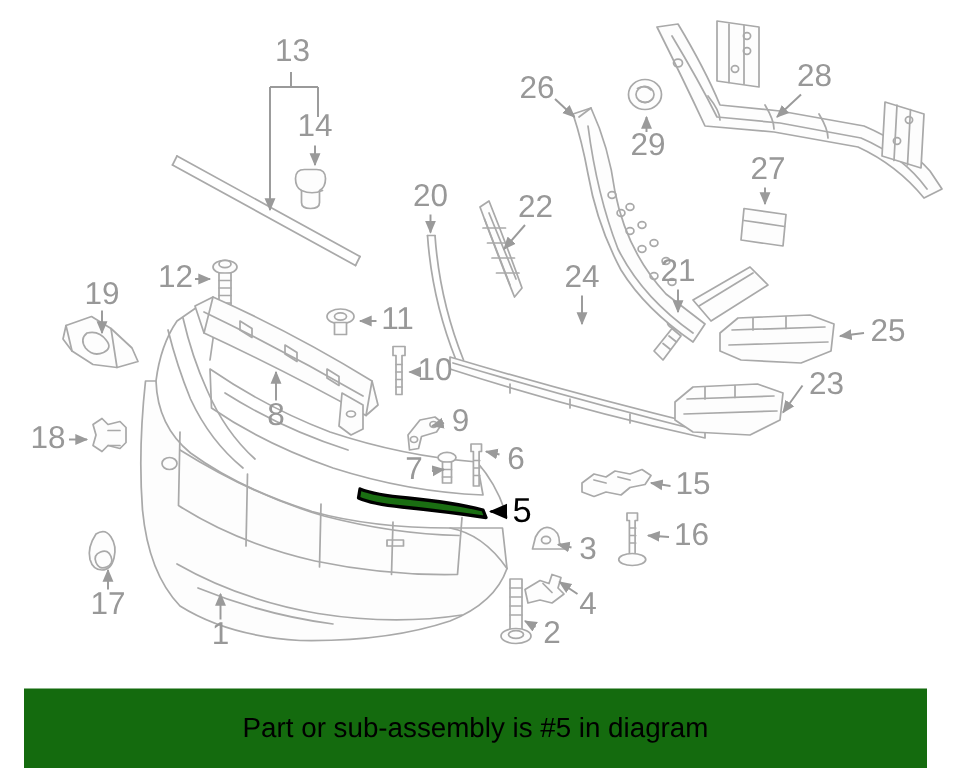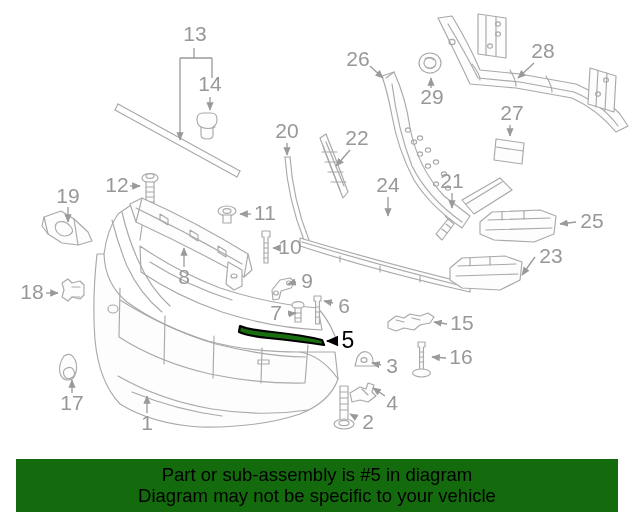--- a/index.html
+++ b/index.html
@@ -420,16 +420,15 @@
       <text class="callout-num" x="358" y="60" text-anchor="middle">26</text>
       <text class="callout-num" x="512" y="114" text-anchor="middle">27</text>
       <text class="callout-num" x="543" y="52" text-anchor="middle">28</text>
       <text class="callout-num" x="432" y="98" text-anchor="middle">29</text>
     </g>
 
   </svg>
 
   <div id="notice-banner">
     <div class="notice-line">Part or sub-assembly is #5 in diagram</div>
-    <div class="notice-line">Diagram may not be specific to your vehicle</div>
   </div>
 
 </div>
 
 </body></html>

